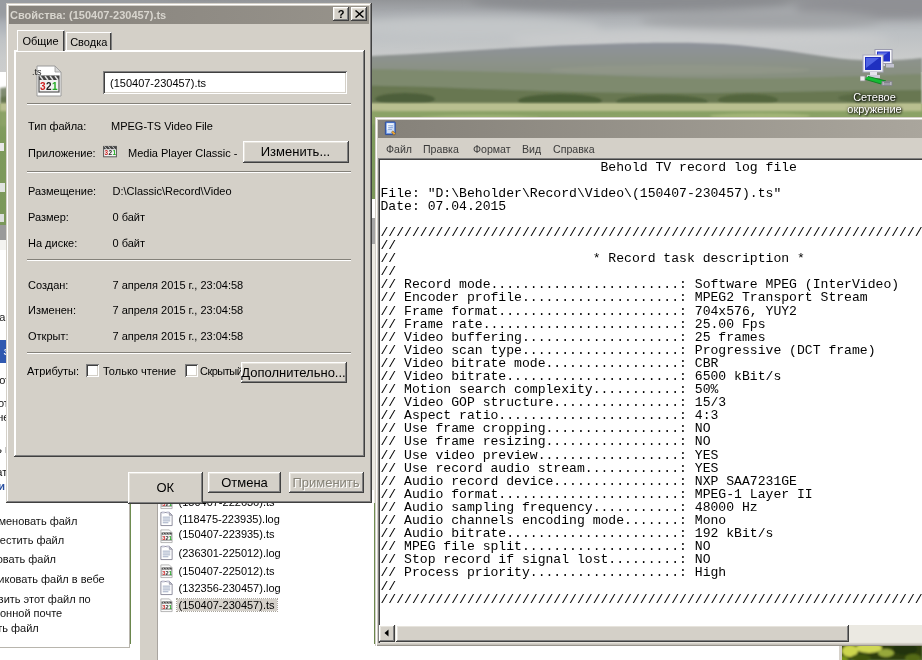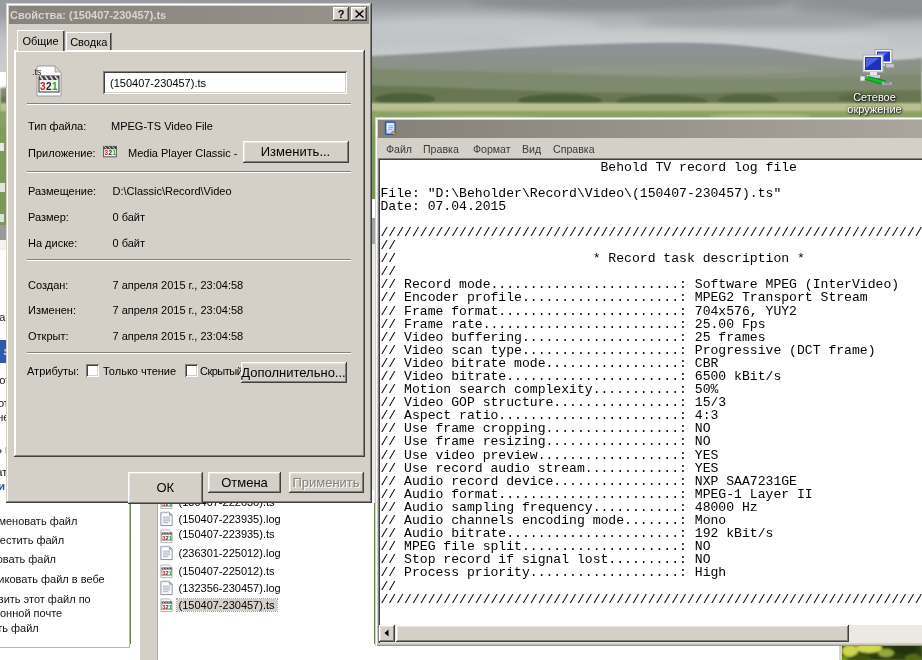--- a/index.html
+++ b/index.html
@@ -162,21 +162,21 @@
       </svg>
       <span style="margin-left:2.5px;padding:0 2px;">(150407-222636).ts</span>
     </div>
     <div style="position:absolute;left:2px;top:17.3px;height:17px;display:flex;align-items:center;white-space:nowrap">
       <svg width="15" height="16" viewBox="0 0 16 16">
         <path d="M2,1 L11,1 L14,4 L14,15 L2,15 Z" fill="#fff" stroke="#8a8a9a" stroke-width="1"></path>
         <path d="M11,1 L11,4 L14,4 Z" fill="#d0d0e0" stroke="#8a8a9a" stroke-width="0.8"></path>
         <path d="M4,6 h8 M4,8 h8 M4,10 h8 M4,12 h6" stroke="#9aa6c0" stroke-width="1"></path>
         <path d="M3,1 L6,1 M8,1 L11,1" stroke="#c8c8d8" stroke-width="2"></path>
       </svg>
-      <span style="margin-left:2.5px;padding:0 2px;">(150407-223935).log</span>
+      <span style="margin-left:2.5px;padding:0 2px;">(118475-223935).log</span>
     </div>
     <div style="position:absolute;left:2px;top:34.6px;height:17px;display:flex;white-space:nowrap">
       <svg width="15" height="16" viewBox="0 0 16 16">
         <path d="M2,1.5 L11,1.5 L14,4.5 L14,15 L2,15 Z" fill="#fcfcfc" stroke="#a0a0a0" stroke-width="0.8"></path>
         <rect x="3" y="4.5" width="10.5" height="8.5" fill="#f6f6f6" stroke="#888" stroke-width="0.7"></rect>
         <path d="M3,4.5 L13.5,4.5 L13.5,6.5 L3,6.5 Z" fill="#4a4a4a"></path>
         <path d="M4,4.5 L5.5,6.5 M7,4.5 L8.5,6.5 M10,4.5 L11.5,6.5" stroke="#e8e8e8" stroke-width="0.9"></path>
         <text x="3.4" y="12.3" font-size="6" font-weight="bold" fill="#c22" font-family="Liberation Sans">3</text>
         <text x="7" y="12.3" font-size="6" font-weight="bold" fill="#333" font-family="Liberation Sans">2</text>
         <text x="10.4" y="12.3" font-size="6" font-weight="bold" fill="#2a2" font-family="Liberation Sans">1</text>

